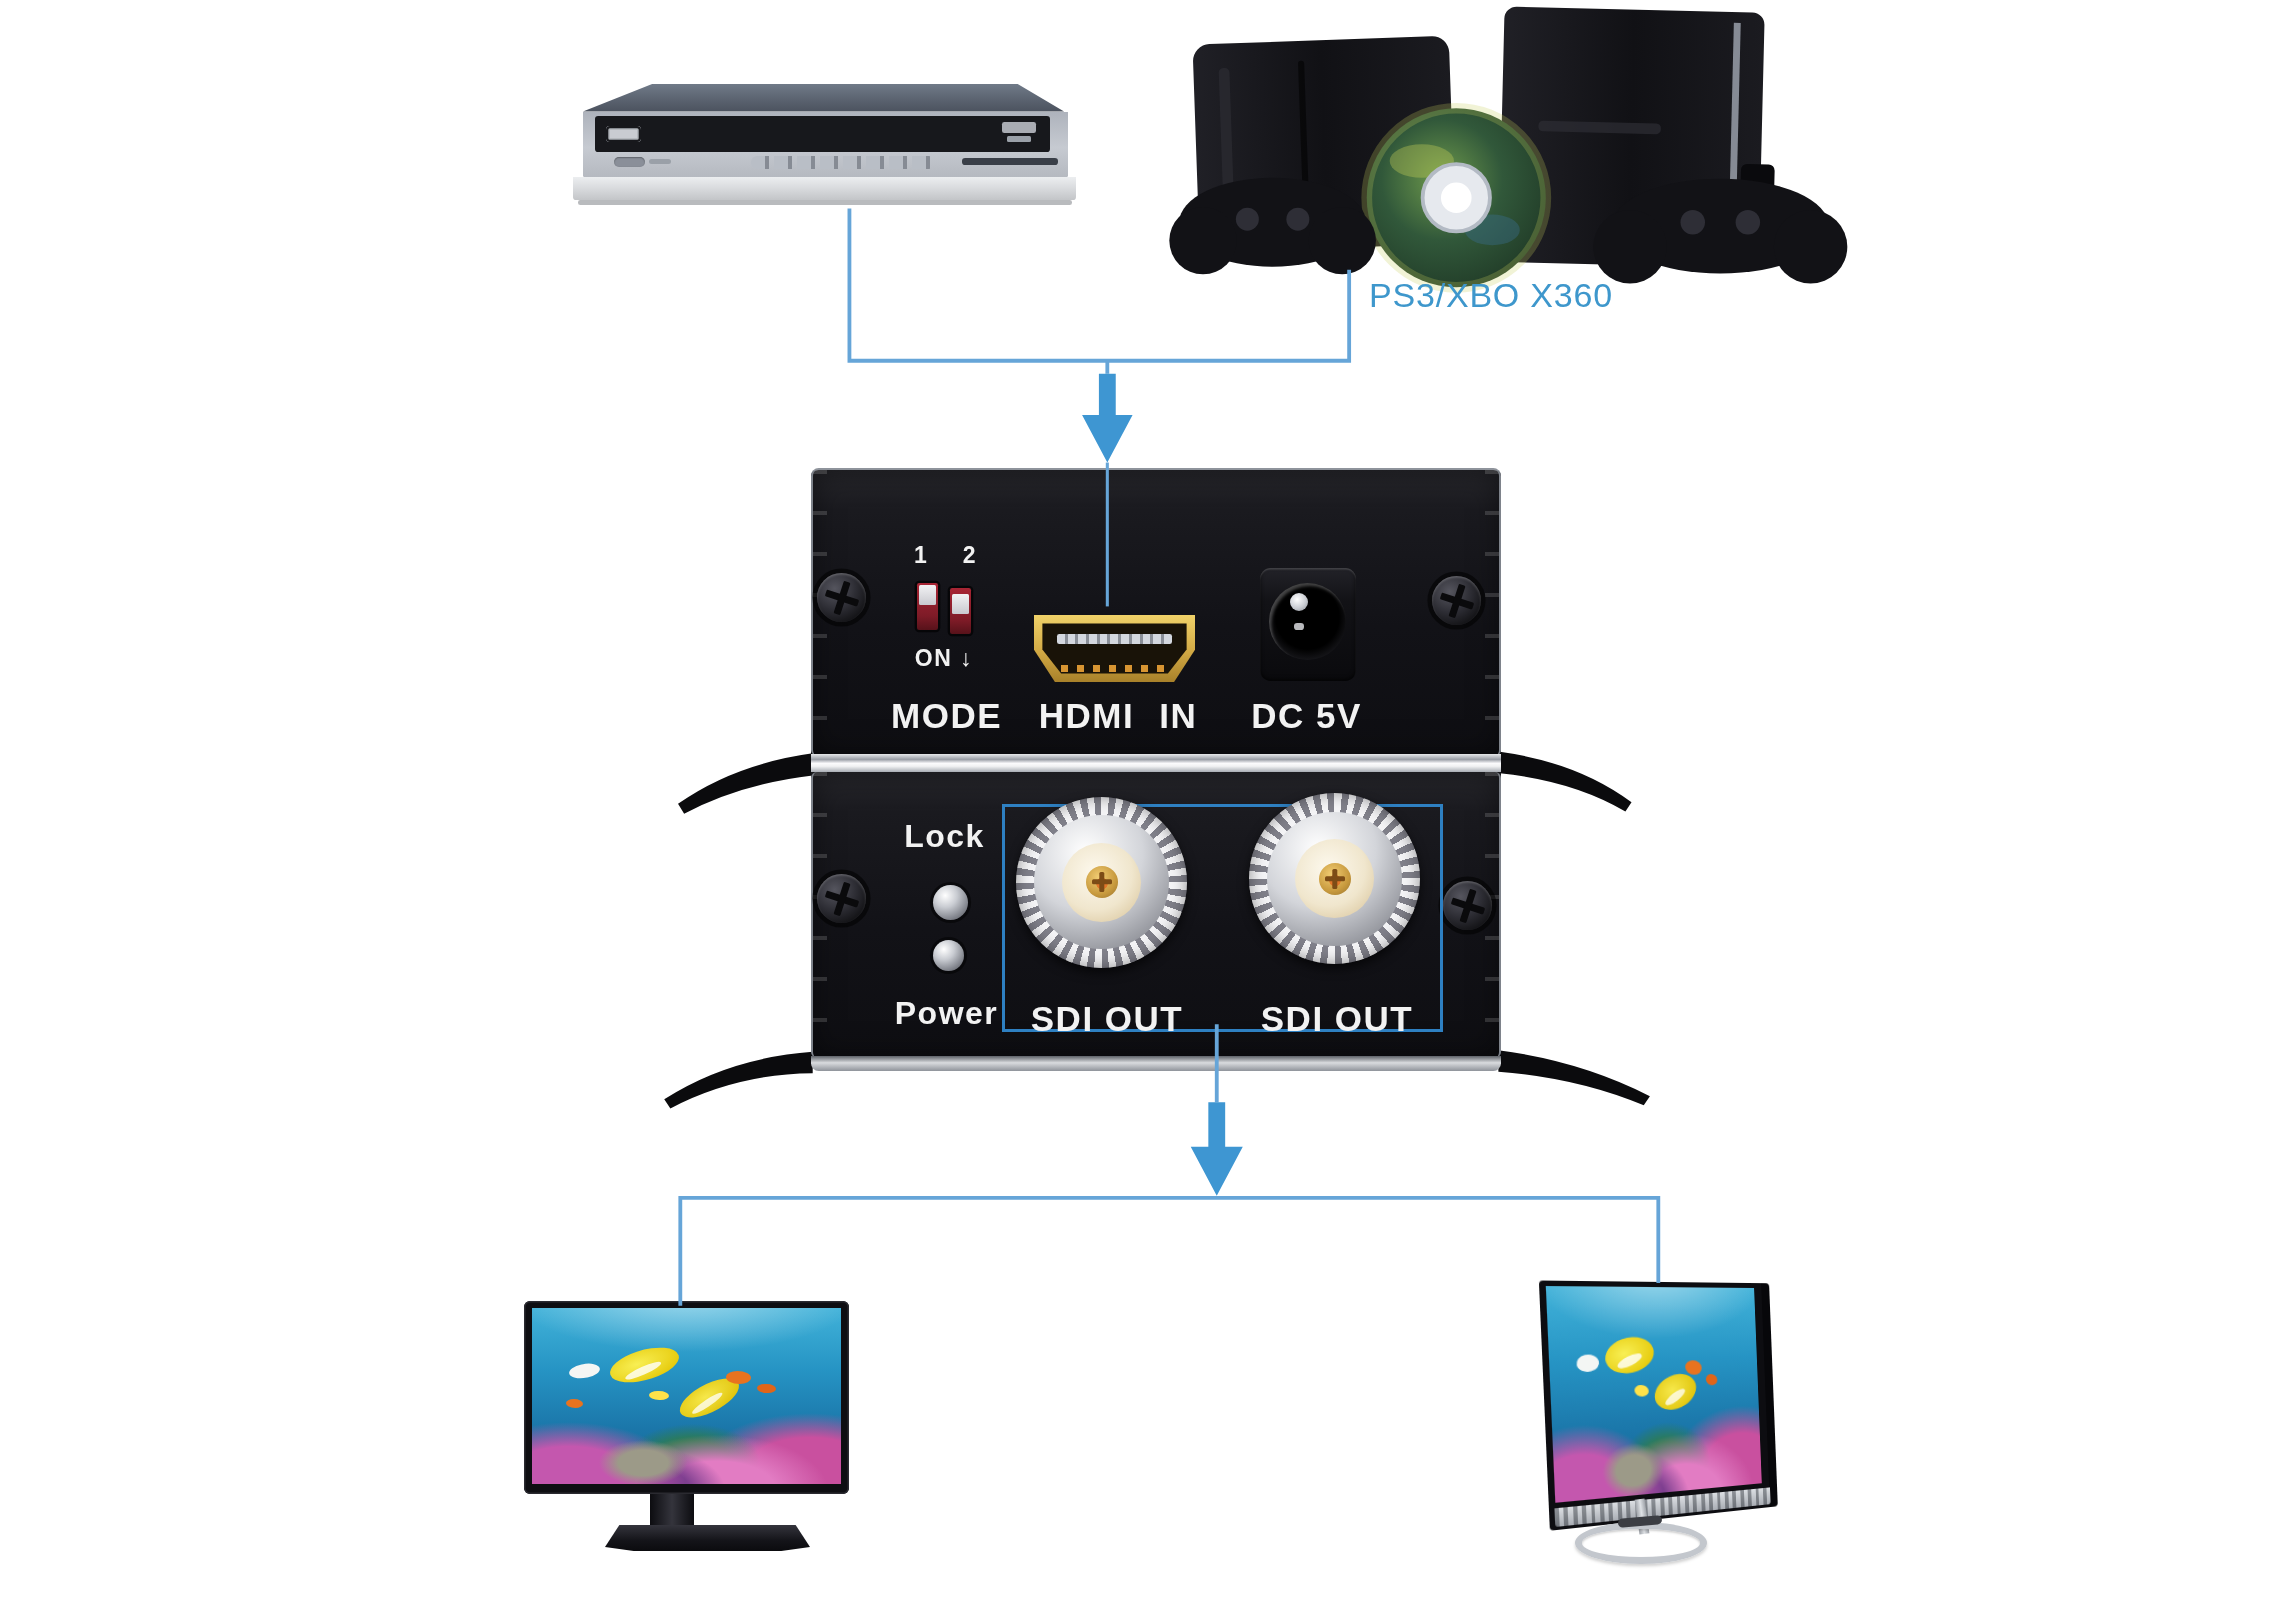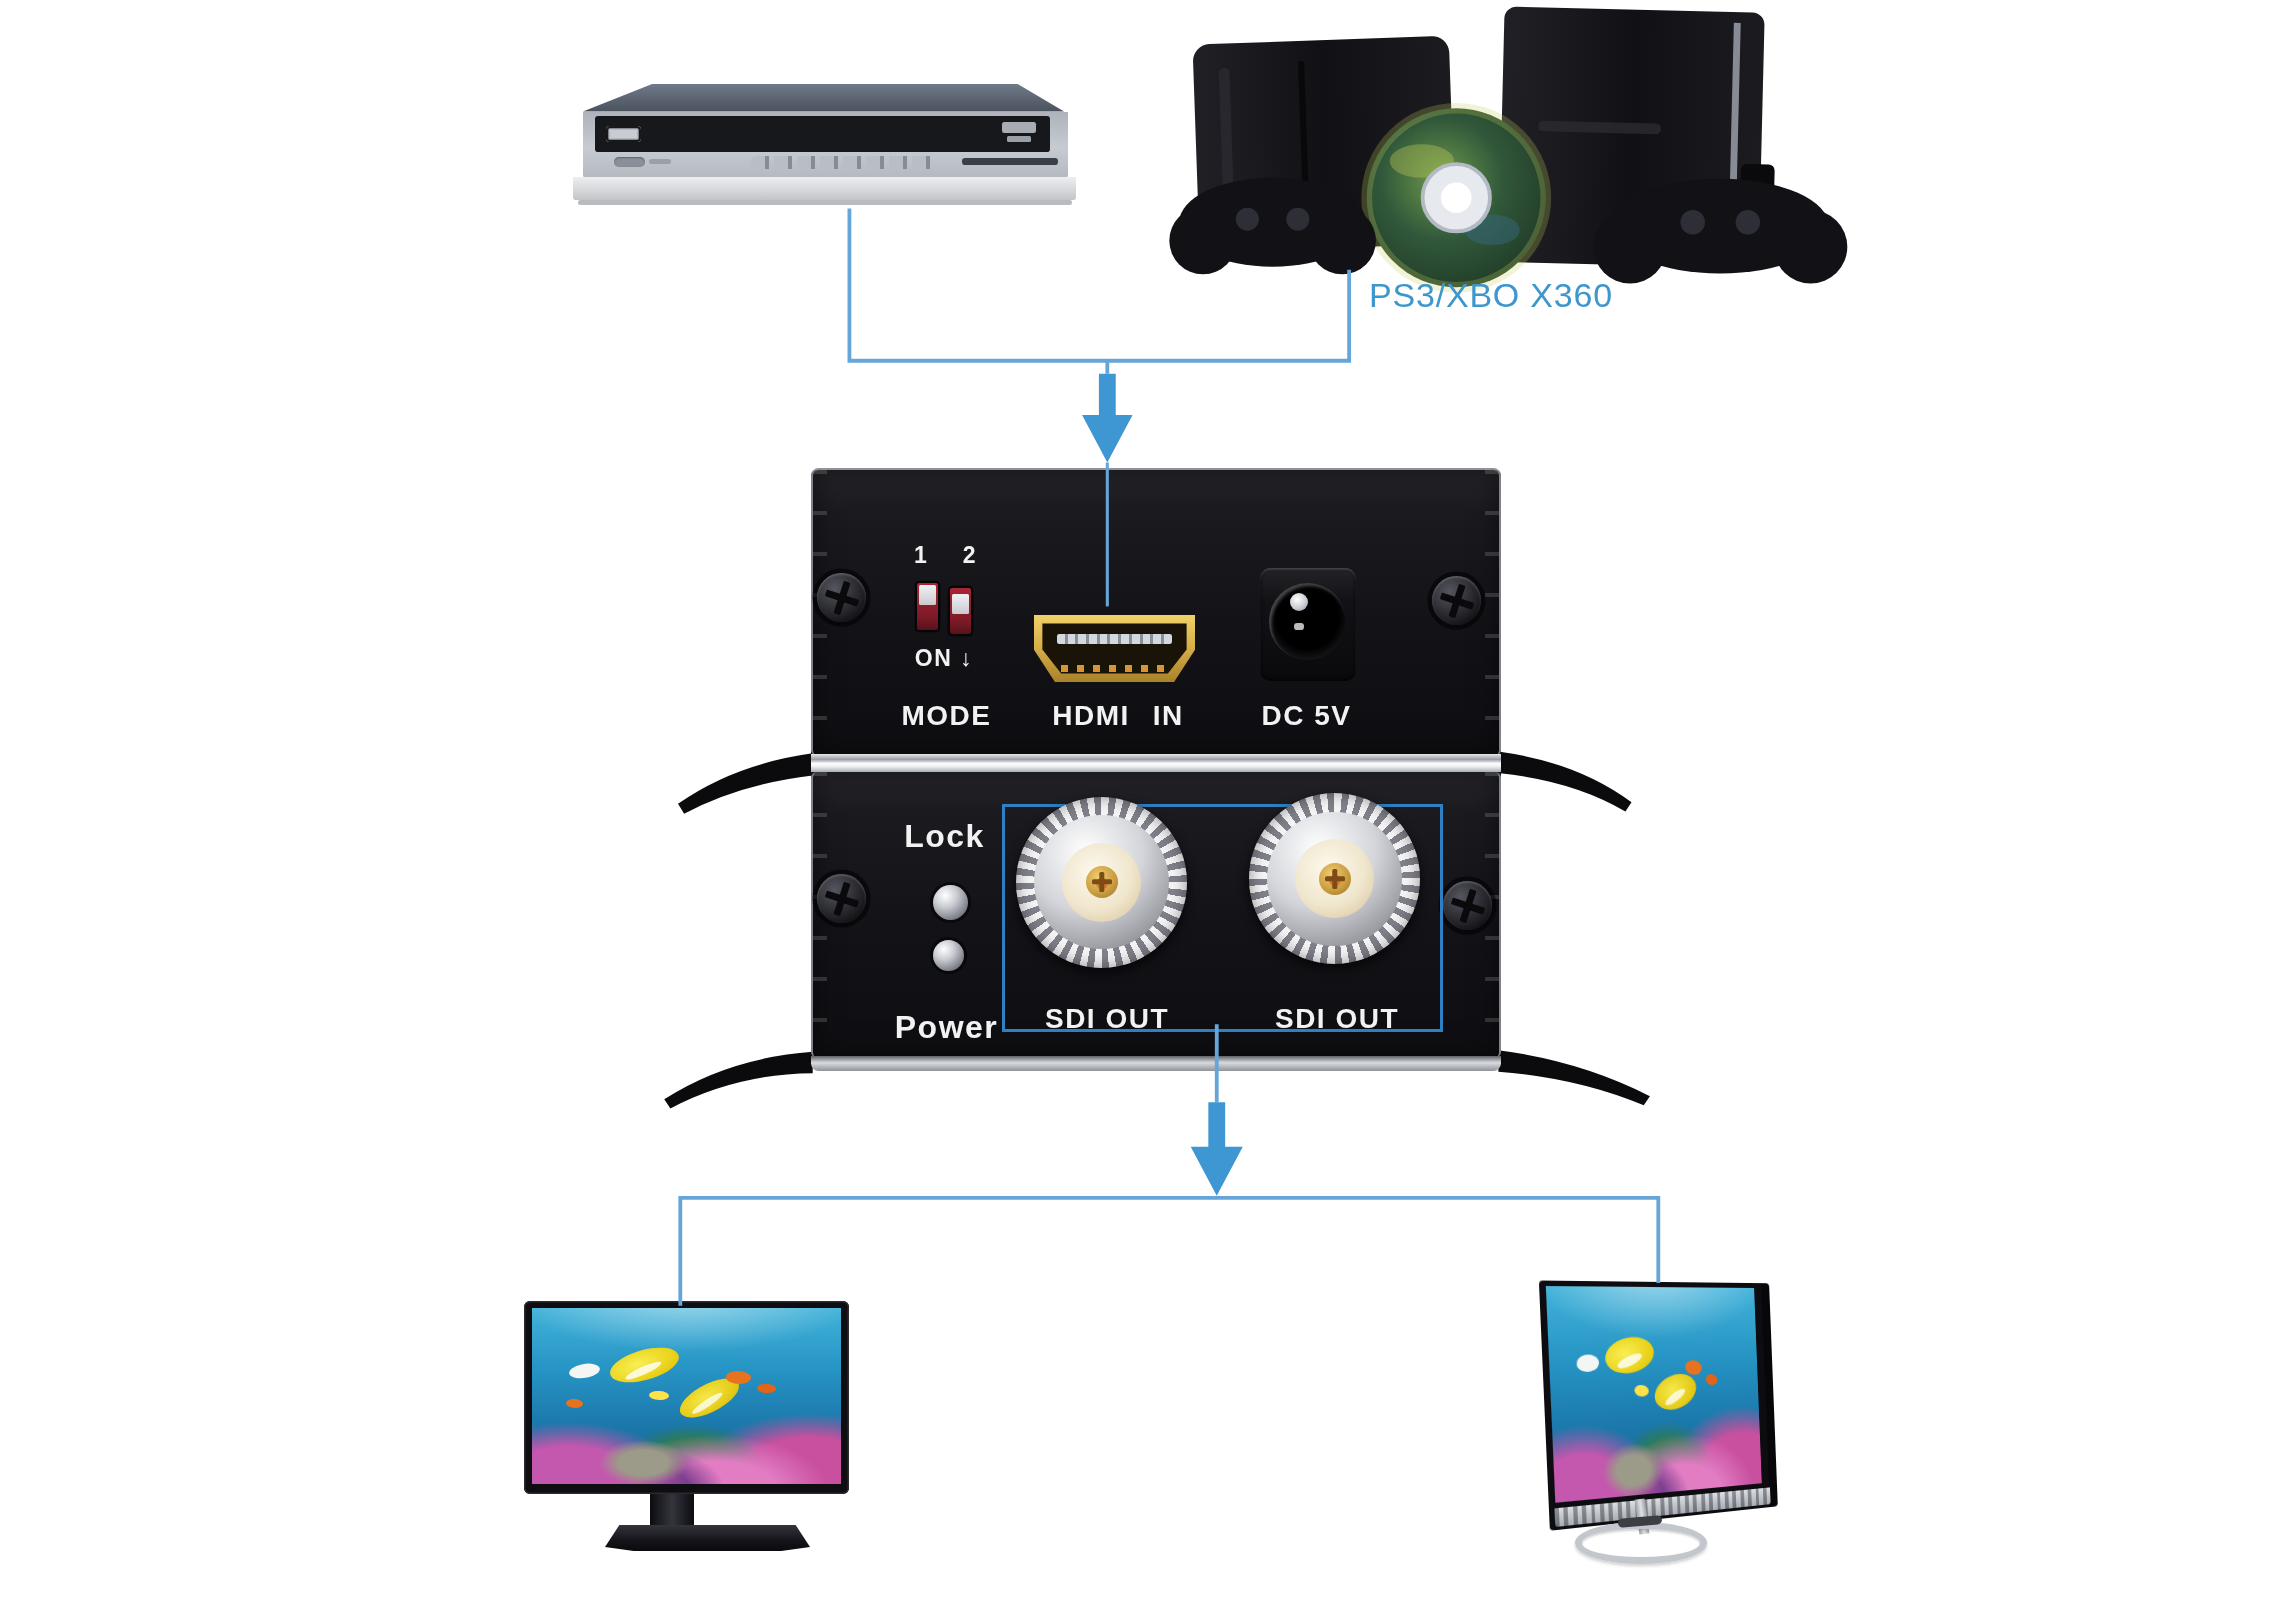--- a/index.html
+++ b/index.html
@@ -53,21 +53,21 @@
   .edge.r{right:0;border-right:2.3px solid #7e838b;border-radius:0 6.1px 6.1px 0;}
 
   .screw{width:49px;height:49px;border-radius:50%;
      background:radial-gradient(circle at 36% 32%,#55555e 0%,#2e2e35 45%,#131316 78%,#1d1d22 100%);
      box-shadow:0 0 0 4.6px rgba(0,0,0,.55), inset 0 1.5px 2.3px rgba(255,255,255,.22);}
   .screw::before,.screw::after{content:"";position:absolute;left:50%;top:50%;background:#0a0a0c;border-radius:1.5px;}
   .screw::before{width:34px;height:6.9px;transform:translate(-50%,-50%) rotate(18deg);}
   .screw::after{width:6.9px;height:34px;transform:translate(-50%,-50%) rotate(18deg);}
 
   .wlabel{color:#f2f2f2;font-weight:bold;text-align:center;letter-spacing:1.5px;}
-  .sz46{font-size:28px;line-height:40px;}
+  .sz46{font-size:35px;line-height:40px;}
   .sz42{font-size:32px;line-height:35px;}
   .sz30{font-size:23px;line-height:26px;}
 
   
   #dip-nums{left:103px;top:72px;width:63px;display:flex;justify-content:space-between;}
   .dsw{width:21.4px;border-radius:2.3px;background:linear-gradient(180deg,#a82534 0%,#7e1b27 70%,#57121a 100%);
      box-shadow:0 0 0 2.3px #060608;}
   .dsw .cap{position:absolute;left:2.3px;right:2.3px;top:2.3px;height:20px;background:linear-gradient(180deg,#f2f2f4,#c9c9cf);border-radius:1.5px;}
   #dsw1{left:106px;top:113px;height:47px;}
   #dsw2{left:139px;top:118px;height:46px;}
@@ -301,21 +301,21 @@
     <div class="abs edge l"></div>
     <div class="abs edge r"></div>
     <div id="bluerect" class="abs"></div>
 
     <div class="abs screw" style="left:6.1px;top:102px;"></div>
     <div class="abs screw" style="left:632px;top:109px;"></div>
 
     <div class="abs wlabel sz42 zlab" style="left:57px;top:47px;width:153px;">Lock</div>
     <div class="abs led" style="left:122px;top:113px;width:35px;height:35px;"></div>
     <div class="abs led" style="left:122px;top:168px;width:31px;height:31px;"></div>
-    <div class="abs wlabel sz42 zlab" style="left:59px;top:238px;width:153px;">Power</div>
+    <div class="abs wlabel sz42 zlab" style="left:59px;top:224px;width:153px;">Power</div>
 
     <div class="abs bnc" style="left:205px;top:24.5px;">
       <div class="knurl"></div>
       <div class="collar"></div>
       <div class="face"></div>
       <div class="pin"></div>
     </div>
     <div class="abs bnc" style="left:438px;top:21.4px;">
       <div class="knurl"></div>
       <div class="collar"></div>

